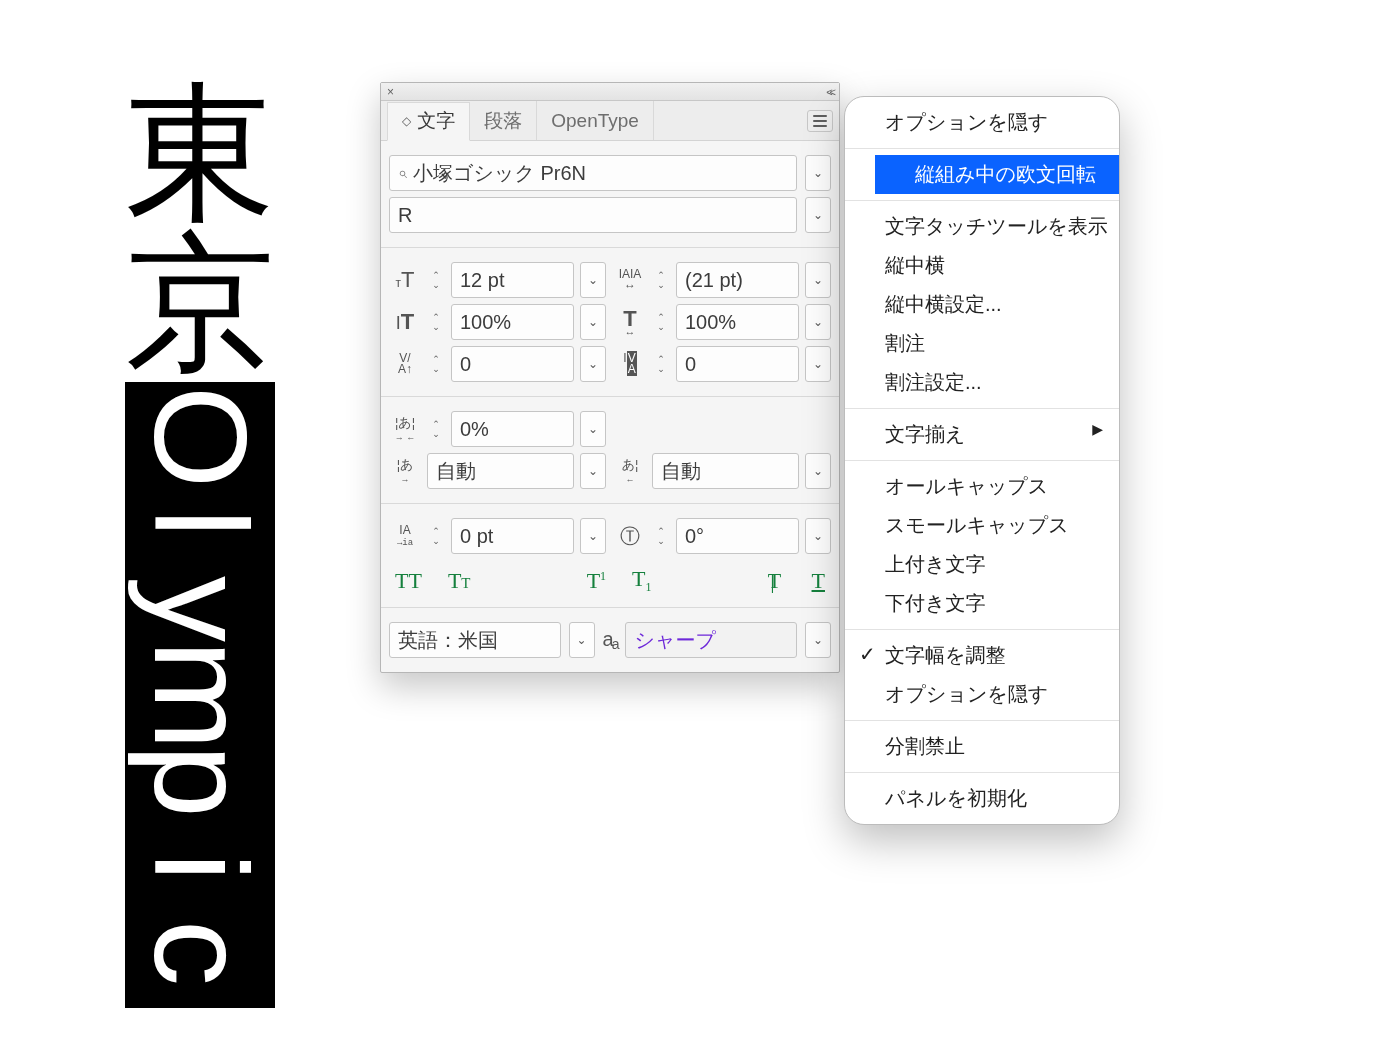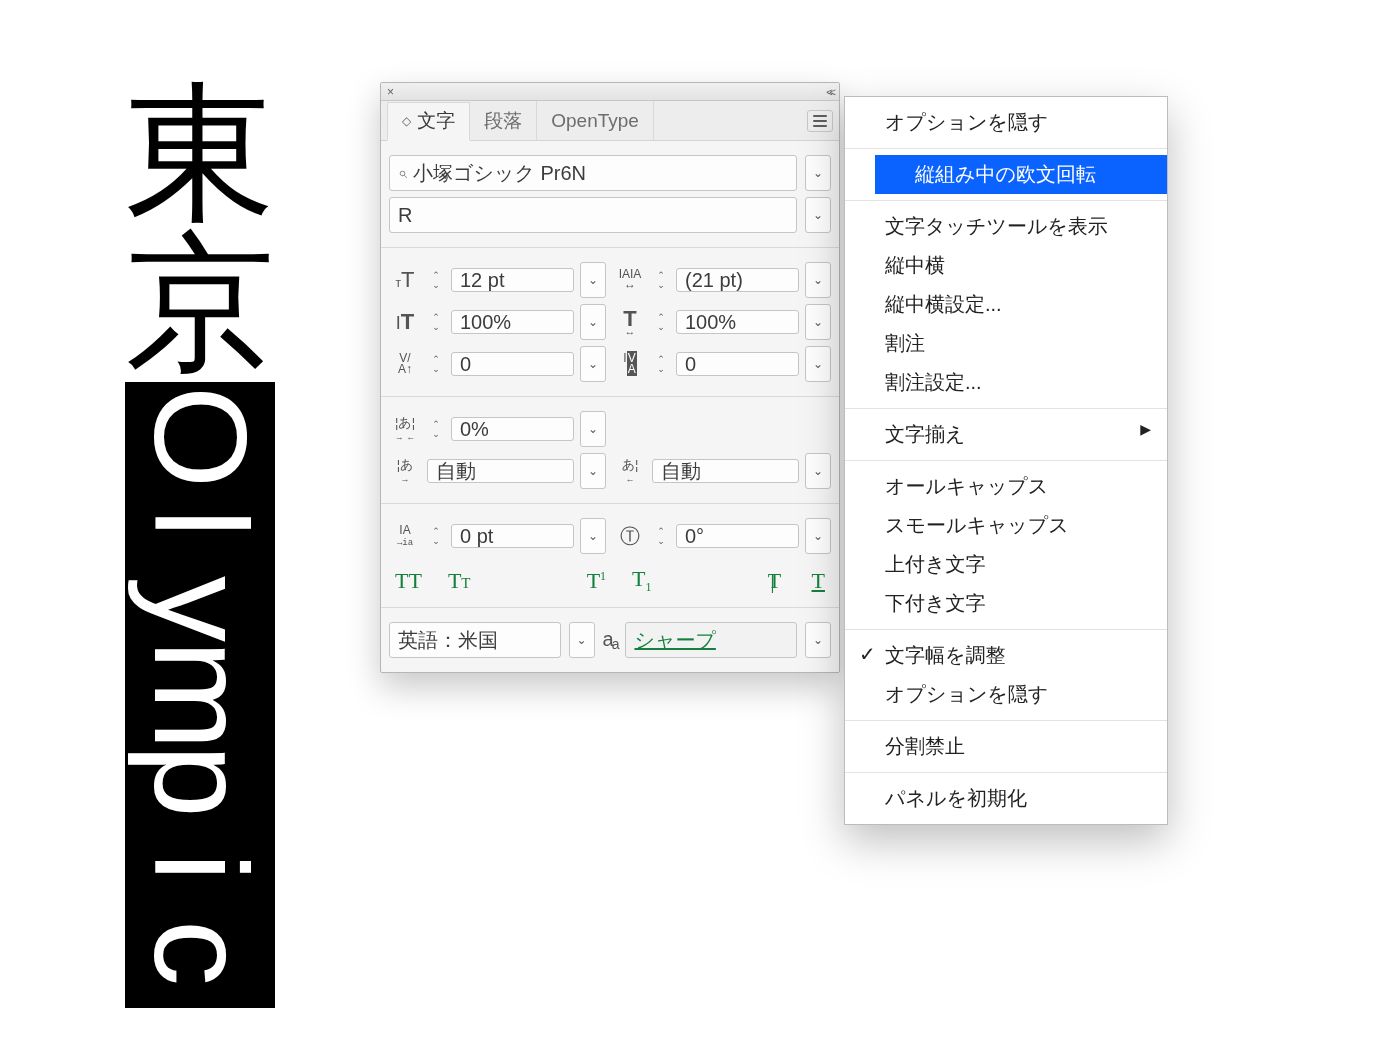--- a/index.html
+++ b/index.html
@@ -98,51 +98,51 @@
   .row { display:flex; align-items:center; gap:8px; margin:6px 0; }
   .field {
     flex:1; height:36px;
     background:#fdfdfd;
     border:1px solid #c5c5c5;
     border-radius:3px;
     display:flex;align-items:center;
     padding:0 8px;
     font-size:20px;color:#3c3c3c;
   }
-  .field.disabled{color:#15803d;background:#f2f2f2;text-decoration:underline;}
+  .field.disabled{color:#6d28d9;background:#f2f2f2;}
   .dd-btn {
     width:26px;height:36px;background:#fdfdfd;border:1px solid #c5c5c5;border-radius:3px;
     display:flex;align-items:center;justify-content:center;color:#5b5b5b;font-size:12px;
   }
   .mini-icon {
     width:32px;text-align:center;font-size:18px;color:#545454;
     font-family:"Helvetica Neue",Arial,sans-serif;
     position:relative;line-height:1;
   }
   .spinner { width:18px;height:36px;display:flex;flex-direction:column;justify-content:center;gap:4px;color:#5b5b5b;font-size:9px;text-align:center;}
   .half { flex:1; display:flex; align-items:center; gap:6px; }
   .value {
-    flex:1;height:24px;background:#fdfdfd;border:1px solid #c5c5c5;border-radius:3px;
+    flex:1;height:36px;background:#fdfdfd;border:1px solid #c5c5c5;border-radius:3px;
     display:flex;align-items:center;padding:0 8px;font-size:20px;color:#3c3c3c;
   }
   .icon-row { display:flex;gap:26px;padding:6px 6px 4px 6px;align-items:center;}
   .glyph-toggle{font-family:"Times New Roman",serif;font-size:22px;color:#15803d;text-align:center;}
   .lang-row .field{flex:1;}
   .aa-icon{font-size:20px;color:#555;letter-spacing:-2px;}
   .aa-icon sub{font-size:14px;vertical-align:-3px;}
   .search-ic{font-size:16px;margin-right:6px;color:#777;transform:scaleX(-1);}
   
   .menu {
     position:absolute;
     left: 844px;
     top: 96px;
-    width: 324px;
+    width: 276px;
     background:#fff;
     border:1px solid #bcbcbc;
-    border-radius:0;
+    border-radius:20px;
     box-shadow:0 16px 40px rgba(0,0,0,.25);
     padding:6px 0;
     font-size:20px;
     color:#222;
   }
   .menu .mi{padding:6px 22px 6px 40px;position:relative;white-space:nowrap;}
   .menu .mi.hl{background:#0a63ff;color:#fff;margin-left:30px;}
   .menu .sep{height:1px;background:#e2e2e2;margin:6px 0;}
   .menu .check::before{content:"✓";position:absolute;left:14px;}
   .menu .sub::after{content:"▶";position:absolute;right:16px;font-size:14px;}

